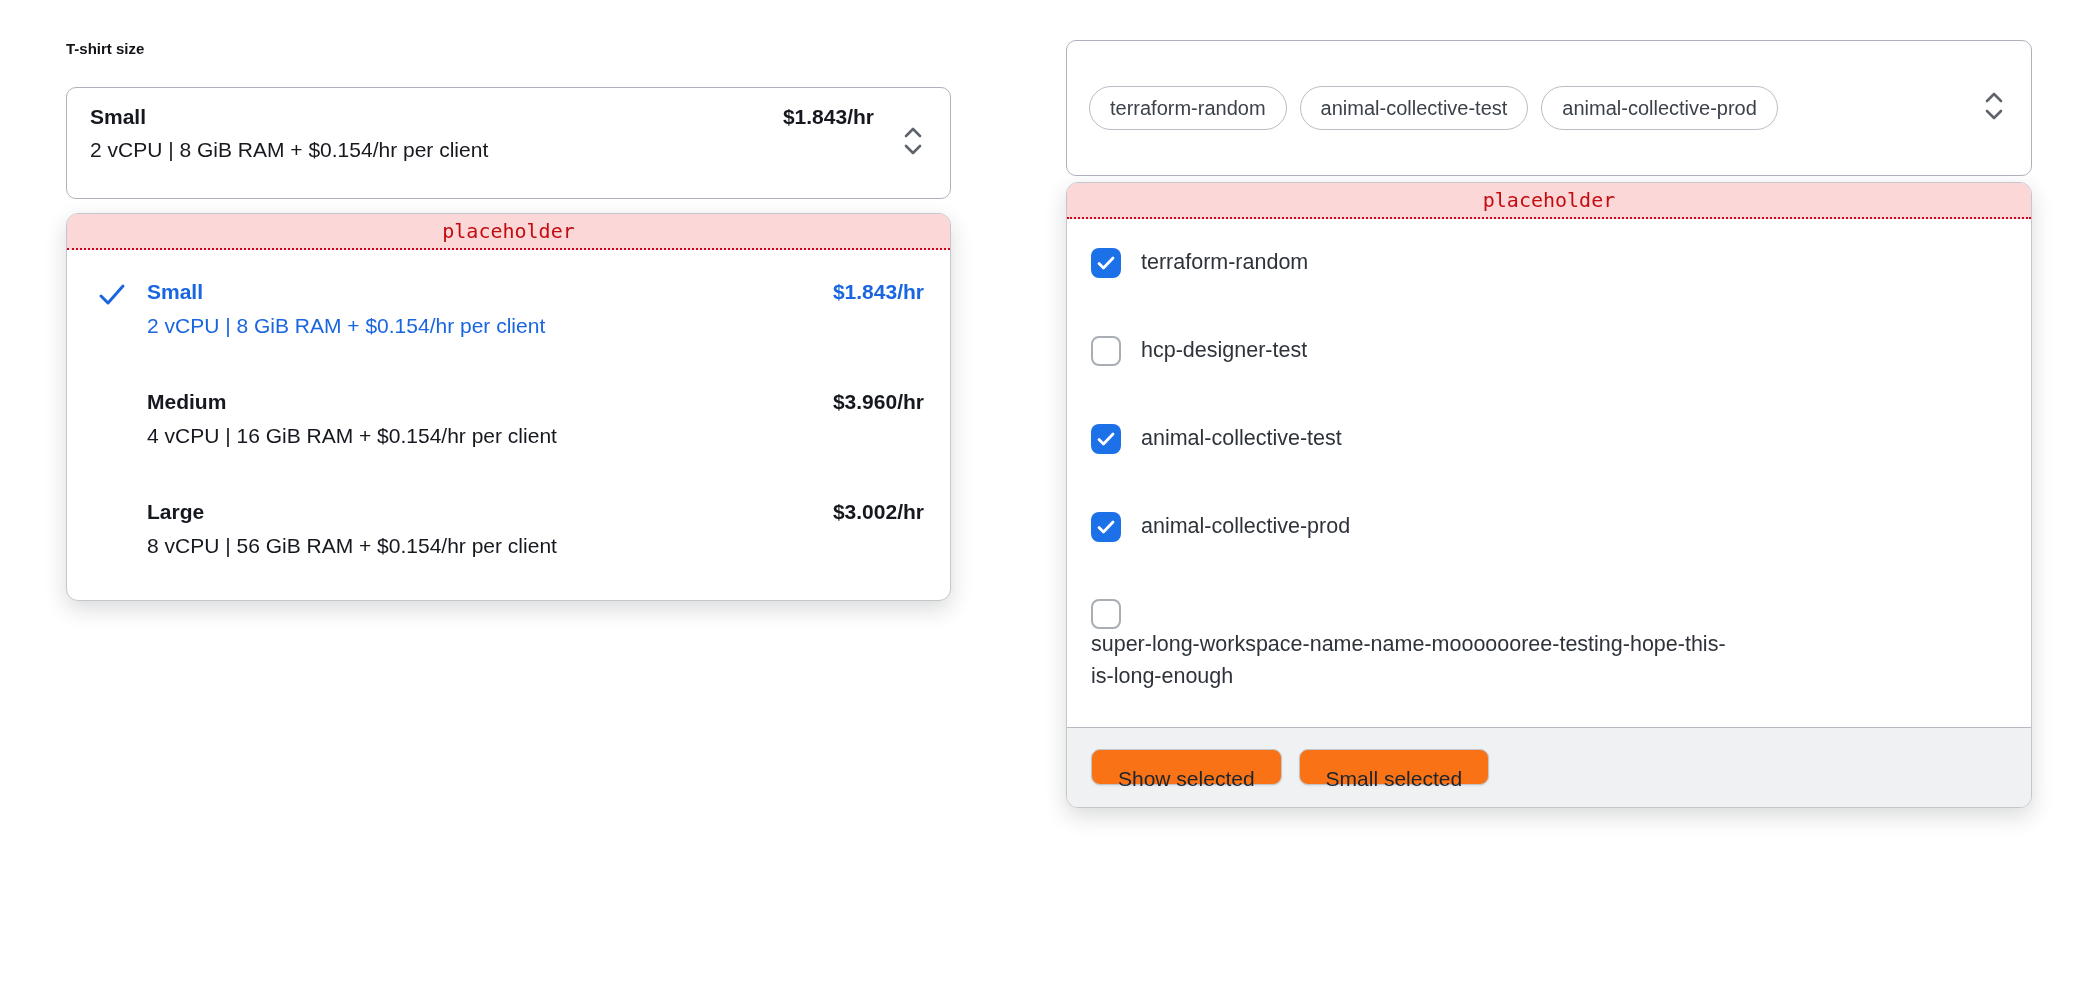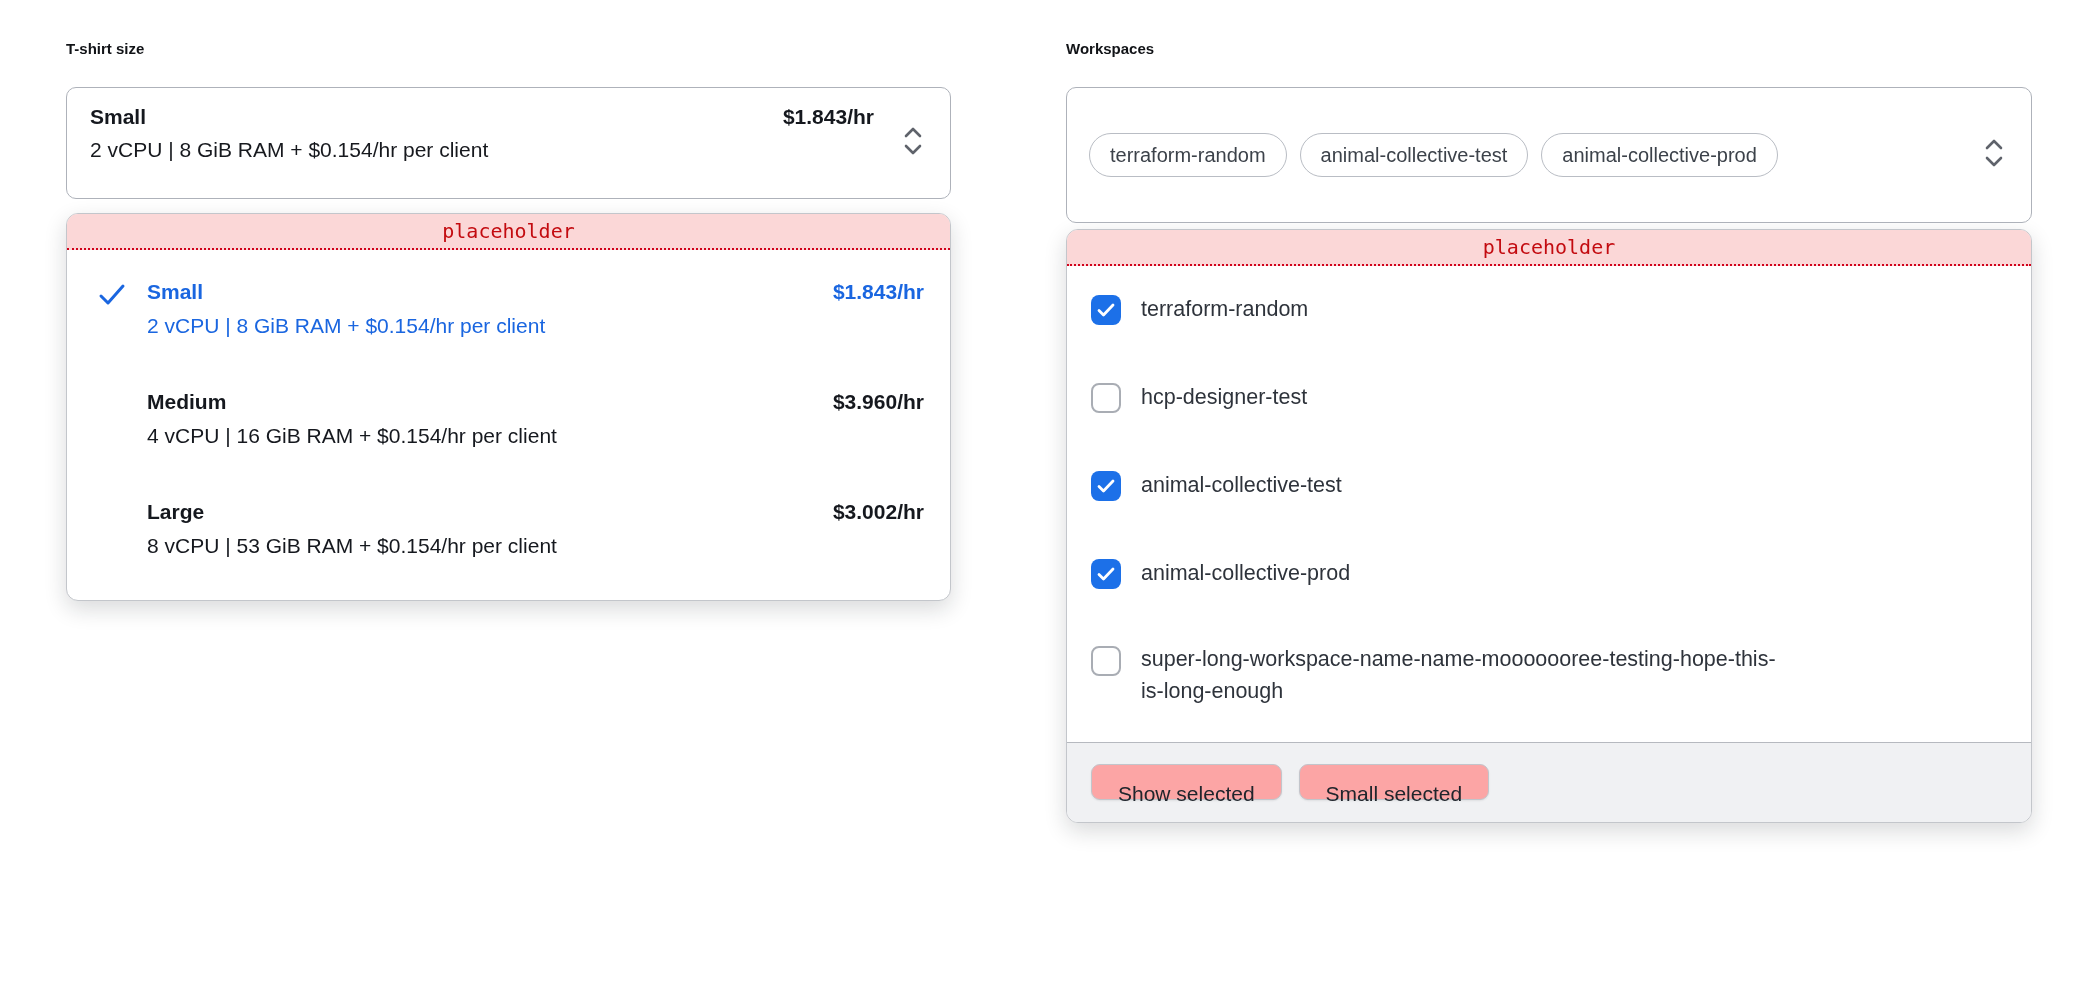--- a/index.html
+++ b/index.html
@@ -47,33 +47,33 @@
   .ts-opt-title { font-size: 21px; font-weight: 700; }
   .ts-opt-price { font-size: 21px; font-weight: 700; }
   .ts-opt-sub { font-size: 21px; margin-top: 10px; }
   .ts-option.selected .ts-opt-title,
   .ts-option.selected .ts-opt-price,
   .ts-option.selected .ts-opt-sub { color: #1a66e0; }
 
   
   .ws-list { padding: 0 24px; }
   .ws-option { display: flex; align-items: center; min-height: 88px; cursor: pointer; }
-  .ws-option.multiline { align-items: flex-start; padding: 26px 0 34px; min-height: 0; }
+  .ws-option.multiline { align-items: flex-start; padding: 26px 0 34px; min-height: 0; flex-direction: column; }
   .ws-option.multiline .checkbox { margin-top: 2px; }
   .checkbox { flex: 0 0 30px; width: 30px; height: 30px; border-radius: 8px;
     border: 2px solid #a9adb4; background: #fff; margin-right: 20px;
     display: inline-flex; align-items: center; justify-content: center; }
   .checkbox.checked { border: none; background: #1c70e8; }
   .ws-opt-label { font-size: 21.5px; color: #2e333b; line-height: 1.48; max-width: 645px; }
 
   
   .ws-footer { border-top: 1.5px solid #b6b9bf; background: #f0f1f3;
     padding: 21px 24px 22px; display: flex; gap: 17px; }
   .footer-btn { height: 32px; padding: 17px 26px; font-size: 21px; color: #20252c;
-    background: #fca5a5; border: 1.5px solid #c2c5cb; border-radius: 9px;
+    background: #f97316; border: 1.5px solid #c2c5cb; border-radius: 9px;
     font-family: "Liberation Sans", sans-serif; cursor: pointer;
     box-shadow: 0 1px 2px rgba(20,22,28,0.08); }
 </style>
 </head>
 <body>
 
 <div class="block left">
   <div class="field-label">T-shirt size</div>
 
   <div class="trigger ts-trigger">
@@ -113,29 +113,28 @@
           <span class="ts-opt-price">$3.960/hr</span>
         </div>
         <div class="ts-opt-sub">4 vCPU | 16 GiB RAM + $0.154/hr per client</div>
       </div>
 
       <div class="ts-option">
         <div class="ts-opt-row1">
           <span class="ts-opt-title">Large</span>
           <span class="ts-opt-price">$3.002/hr</span>
         </div>
-        <div class="ts-opt-sub">8 vCPU | 53 GiB RAM + $0.154/hr per client</div>
+        <div class="ts-opt-sub">8 vCPU | 56 GiB RAM + $0.154/hr per client</div>
       </div>
 
     </div>
   </div>
 </div>
 
 <div class="block right">
-  <div class="field-label">Workspaces</div>
 
   <div class="trigger ws-trigger">
     <span class="pill">terraform-random</span>
     <span class="pill">animal-collective-test</span>
     <span class="pill">animal-collective-prod</span>
     <span class="caret">
       <svg width="22" height="38" viewBox="0 0 22 38" fill="none" stroke="#5f636b" stroke-width="2.6" stroke-linecap="round" stroke-linejoin="round">
         <path d="M4 14 L11 7 L18 14"></path>
           <path d="M4 24 L11 31 L18 24"></path>
       </svg>

